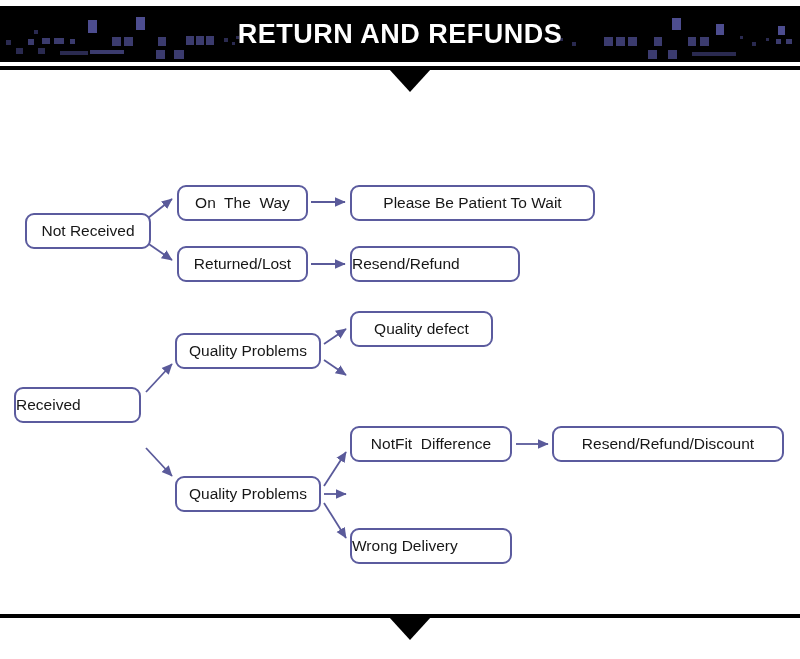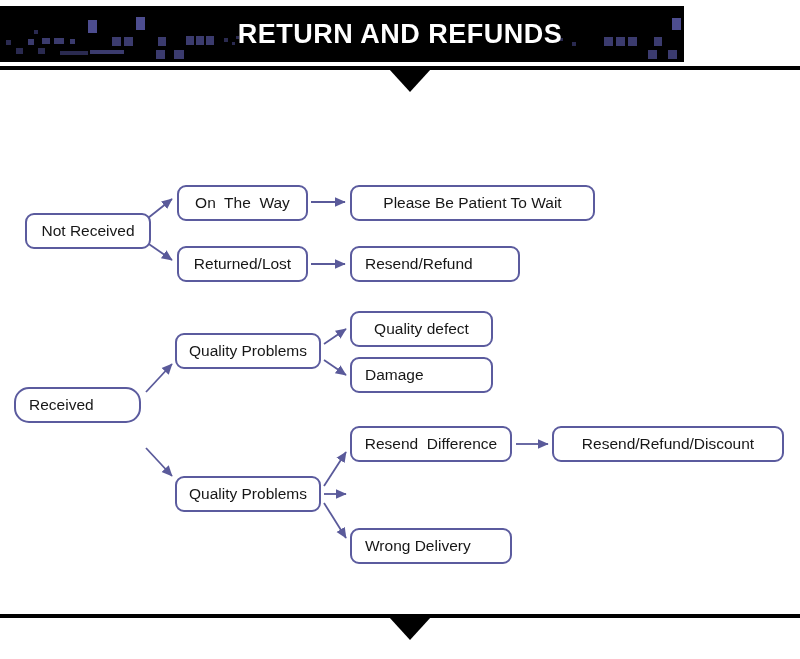--- a/index.html
+++ b/index.html
@@ -16,21 +16,21 @@
     height: 659px;
     background: #ffffff;
     overflow: hidden;
   }
 
   
   .banner {
     position: absolute;
     left: 0;
     top: 6px;
-    width: 684px;
+    width: 800px;
     height: 56px;
     background: #000000;
     overflow: hidden;
   }
   .banner-title {
     position: absolute;
     left: 0;
     top: 0;
     width: 800px;
     height: 56px;
@@ -81,21 +81,21 @@
     border: 2px solid #5b5b9e;
     border-radius: 9px;
     color: #171717;
     font-size: 15.5px;
     font-family: "Liberation Sans", sans-serif;
     display: flex;
     align-items: center;
     white-space: pre;
   }
   .node.center { justify-content: center; }
-  .node.left   { justify-content: flex-start; padding-left: 13px; }
+  .node.left   { justify-content: flex-start; }
 
   svg.arrows {
     position: absolute;
     left: 0;
     top: 0;
     width: 800px;
     height: 659px;
     z-index: 0;
     pointer-events: none;
   }
@@ -190,31 +190,30 @@
   <div class="node center" style="left:14px; top:213px; width:126px; height:36px;margin-left:11px;">Not Received</div>
 
   <div class="node center" style="left:177px; top:246px; width:131px; height:36px;">Returned/Lost</div>
 
   <div class="node center" style="left:177px; top:185px; width:131px; height:36px;">On  The  Way</div>
 
   <div class="node center" style="left:350px; top:185px; width:245px; height:36px;">Please Be Patient To Wait</div>
 
   <div class="node left" style="left:350px; top:246px; width:170px; height:36px;">Resend/Refund</div>
 
-  <div class="node left" style="left:14px; top:387px; width:127px; height:36px;border-radius:15px;">Received</div>
+  <div class="node left" style="left:14px; top:387px; width:127px; height:36px;">Received</div>
 
   <div class="node center" style="left:175px; top:333px; width:146px; height:36px;">Quality Problems</div>
 
   <div class="node center" style="left:350px; top:311px; width:143px; height:36px;">Quality defect</div>
 
-  <div class="node left" style="left:350px; top:357px; width:143px; height:36px;">Damage</div>
 
   <div class="node center" style="left:175px; top:476px; width:146px; height:36px;">Quality Problems</div>
 
-  <div class="node center" style="left:350px; top:426px; width:162px; height:36px;">Resend  Difference</div>
+  <div class="node center" style="left:350px; top:426px; width:162px; height:36px;">NotFit  Difference</div>
 
 
   <div class="node left" style="left:350px; top:528px; width:162px; height:36px;">Wrong Delivery</div>
 
   <div class="node center" style="left:552px; top:426px; width:232px; height:36px;">Resend/Refund/Discount</div>
 
   <div class="rule rule-bottom"></div>
   <div class="tri tri-bottom"></div>
 
 </div>

